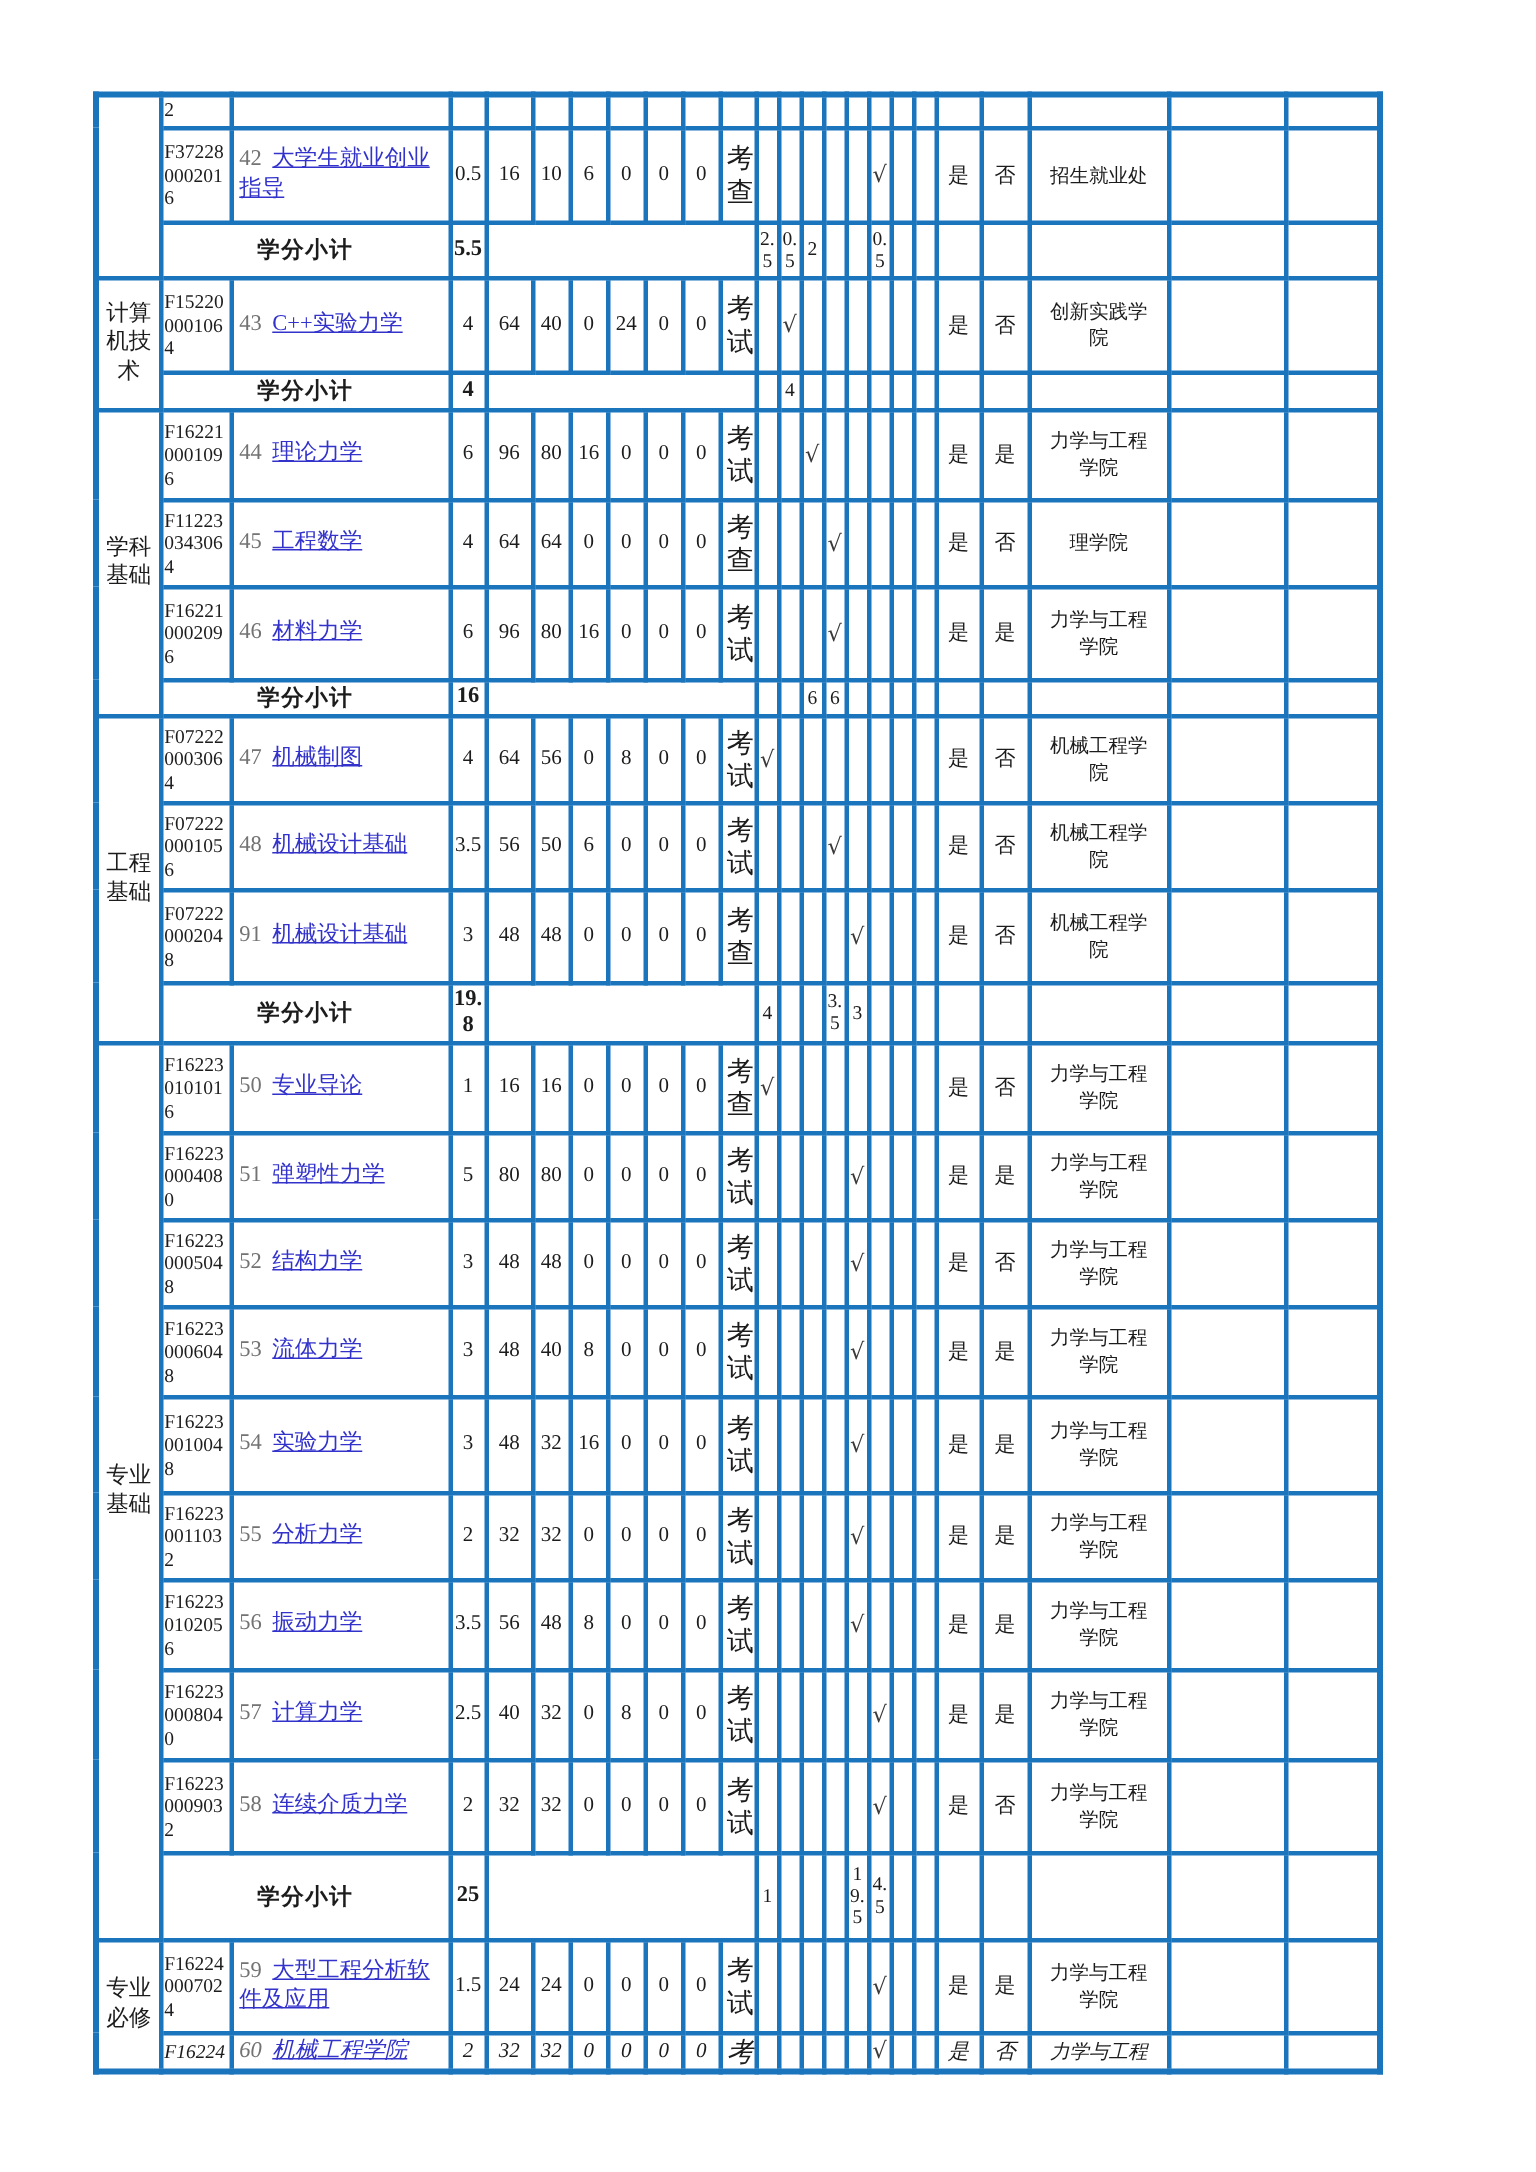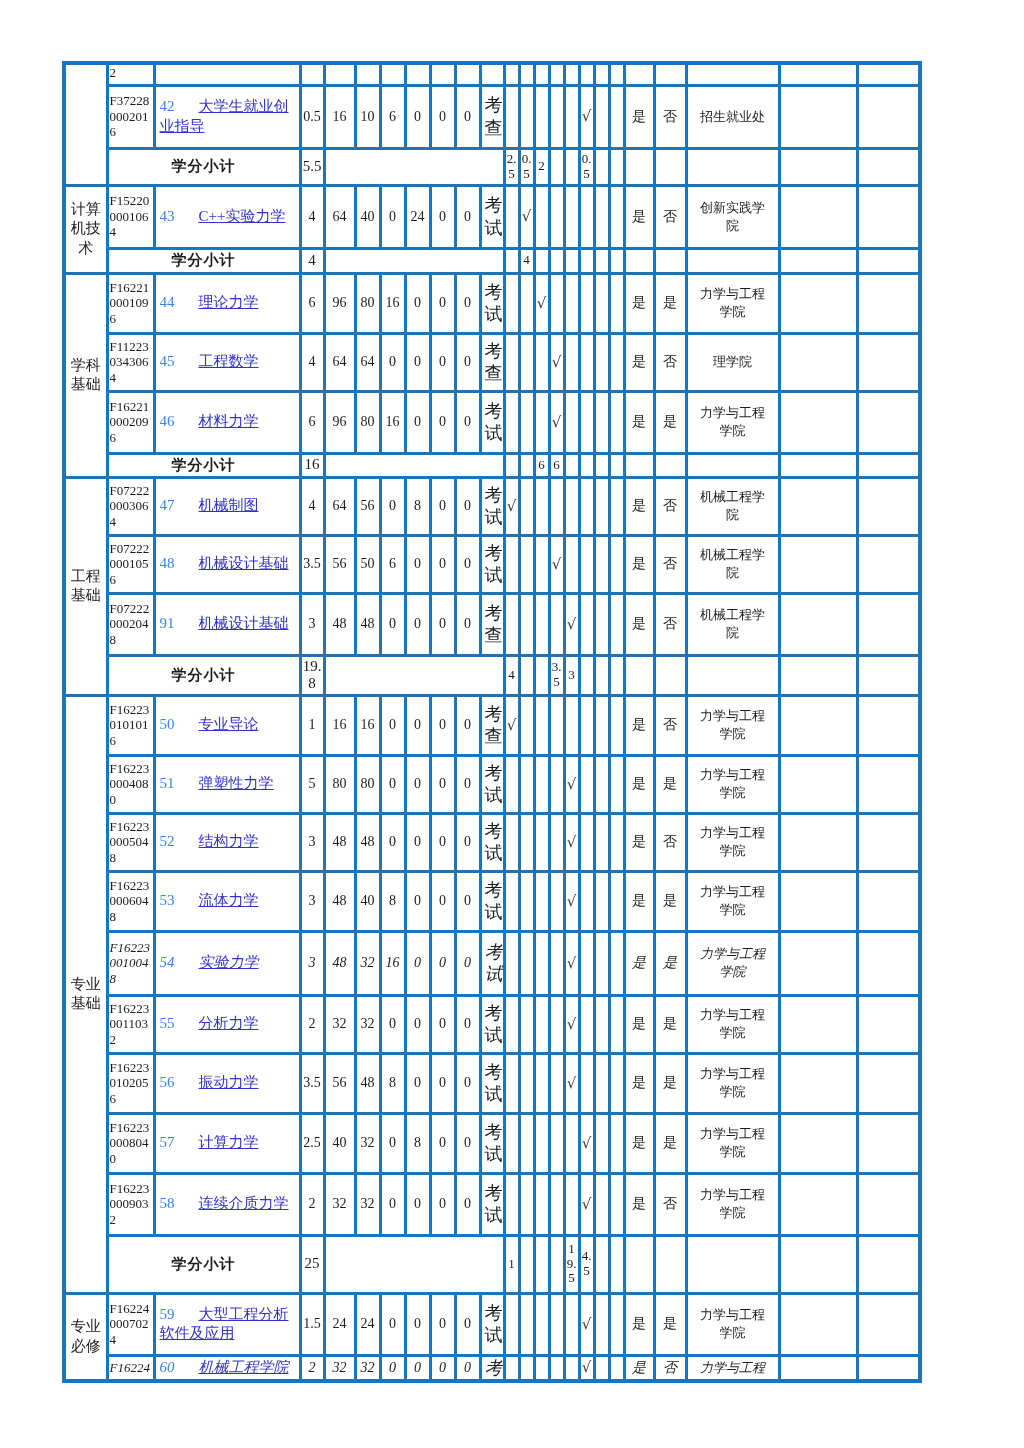--- a/index.html
+++ b/index.html
@@ -6,24 +6,24 @@
   .page{position:relative;width:1024px;height:1448px;background:#ffffff;overflow:hidden;
         font-family:"Liberation Serif","DejaVu Serif",serif;}
   table.curriculum{position:absolute;left:62px;top:61px;width:856px;
         border-collapse:collapse;table-layout:fixed;border:4px solid #1b75bc;}
   td{border:3px solid #1b75bc;padding:0;text-align:center;vertical-align:middle;
      color:#1c1c1c;font-size:14px;overflow:hidden;}
   td.cat{font-size:15px;line-height:1.3;padding:0 2px;}
   td.code{font-size:13px;text-align:left;word-break:break-all;line-height:1.2;padding:0 1px;}
   td.frag{vertical-align:top;}
   td.name{text-align:left;padding:1px 4px;font-size:15px;line-height:1.3;}
-  .num{margin-right:24px;color:#3b82f6;}
+  .num{margin-right:7px;color:#737373;}
   a.course-link{color:#3333cc;text-decoration:underline;cursor:pointer;}
   td.credit{font-size:14px;}
-  td.credit.subtotal{font-weight:normal;font-size:15px;word-break:break-all;line-height:1.15;}
+  td.credit.subtotal{font-weight:bold;font-size:15px;word-break:break-all;line-height:1.15;}
   td.hours{font-size:14px;}
   td.exam{font-size:18px;line-height:1.25;padding:0 3px;}
   td.sem{font-size:13px;line-height:1.12;word-break:break-all;padding:0;}
   td.check{font-family:"DejaVu Sans","Liberation Sans",sans-serif;font-size:15px;color:#3a3a3a;}
   td.flag{font-size:14px;}
   td.dept span{display:inline-block;max-width:70px;font-size:13px;line-height:1.35;}
   td.subl{font-weight:bold;font-size:15px;letter-spacing:1px;}
 </style>
 </head>
 <body>
@@ -452,21 +452,21 @@
           <td class="sem check">√</td>
           <td class="sem"></td>
           <td class="sem"></td>
           <td class="sem"></td>
           <td class="flag">是</td>
           <td class="flag">是</td>
           <td class="dept"><span>力学与工程学院</span></td>
           <td class="extra"></td>
           <td class="extra"></td>
         </tr>
-        <tr style="height: 64px; font-style: italic;">
+        <tr style="height: 64px;">
           <td class="code">F162230010048</td>
           <td class="name"><span class="num">54</span><a class="course-link">实验力学</a></td>
           <td class="credit">3</td>
           <td class="hours">48</td>
           <td class="hours">32</td>
           <td class="hours">16</td>
           <td class="hours">0</td>
           <td class="hours">0</td>
           <td class="hours">0</td>
           <td class="exam">考试</td>

